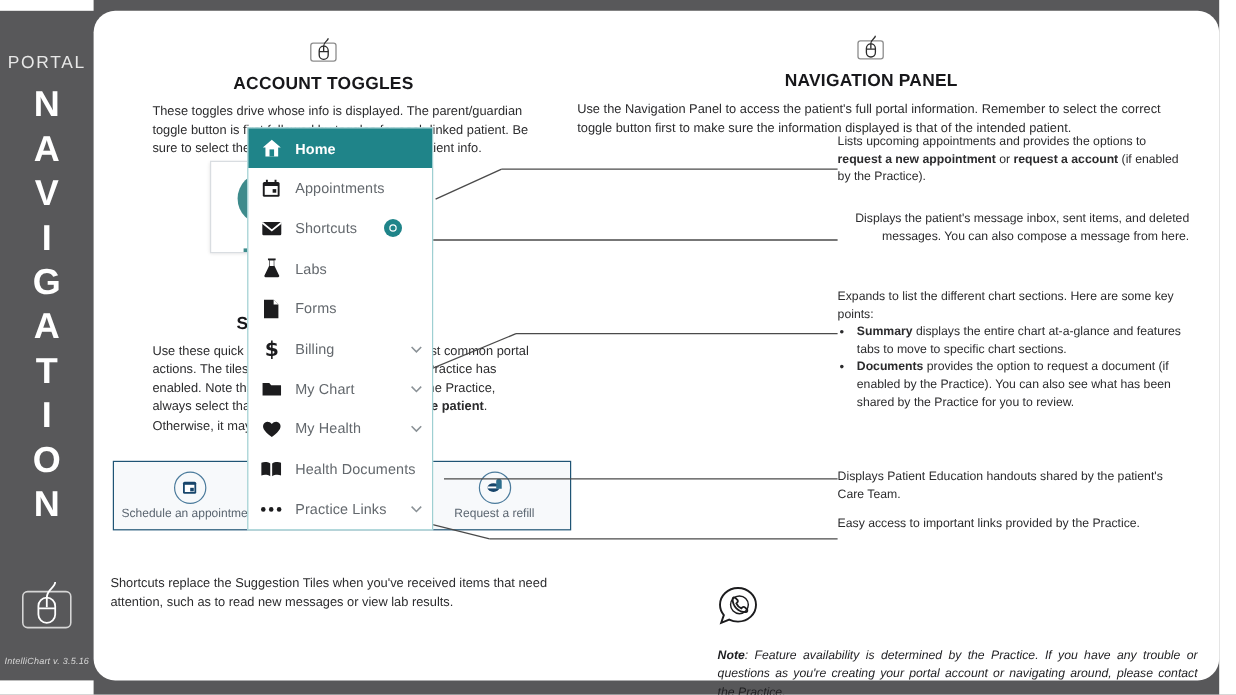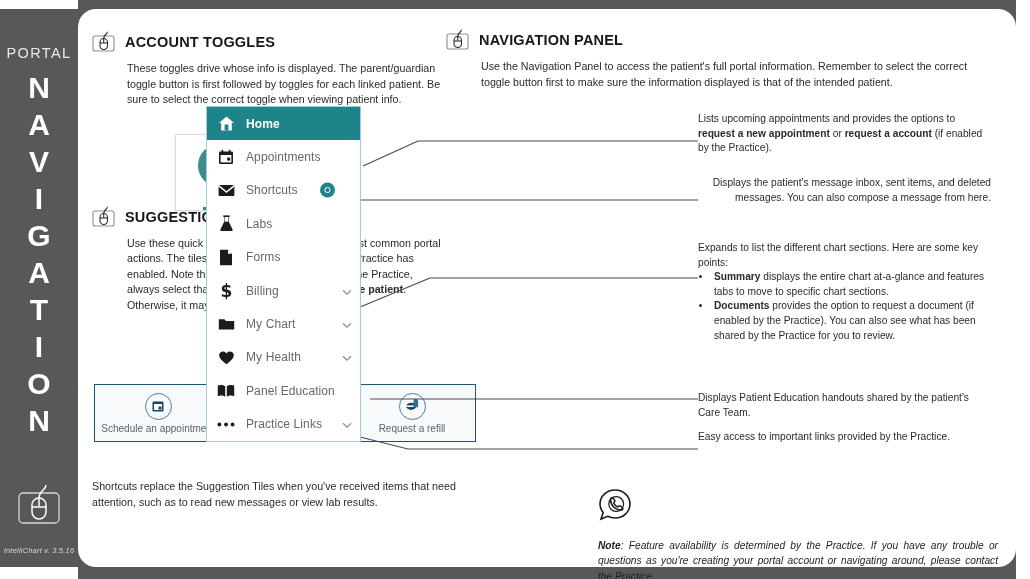--- a/index.html
+++ b/index.html
@@ -96,20 +96,21 @@
     width: 938px; height: 558px;
   }
 
   .col-left { position: absolute; left: 14px; top: 22px; width: 355px; }
   .col-right { position: absolute; left: 368px; top: 20px; width: 560px; }
 
   
   .sec-head {
     display: flex; align-items: center; gap: 9px;
     margin-bottom: 8px;
+    flex-direction: column;
   }
   .sec-head .title {
     font-size: 14.5px;
     font-weight: bold;
     letter-spacing: .2px;
     color: #17171a;
   }
   .mouse-badge {
     width: 24px; height: 22px;
     flex: 0 0 auto;
@@ -522,21 +523,21 @@
               <path d="M1 1.2 L5 5.2 L9 1.2" fill="none" stroke="#8a9196" stroke-width="1.3"></path>
             </svg></span>
         </div>
         <div class="nav-item">
           <span class="ic">
             <svg width="18" height="14" viewBox="0 0 18 14">
               <path d="M0.8 1.6 C3.2 0.6 6.2 0.9 8.2 2.2 v10.6 C6.2 11.5 3.2 11.2 0.8 12.2 Z" fill="#1c1c1e"></path>
               <path d="M17.2 1.6 C14.8 0.6 11.8 0.9 9.8 2.2 v10.6 C11.8 11.5 14.8 11.2 17.2 12.2 Z" fill="#1c1c1e"></path>
             </svg>
           </span>
-          <span class="lb">Panel Education</span>
+          <span class="lb">Health Documents</span>
         </div>
         <div class="nav-item">
           <span class="ic">
             <svg width="18" height="7" viewBox="0 0 18 7">
               <circle cx="2.4" cy="3.5" r="1.9" fill="#1c1c1e"></circle>
               <circle cx="9" cy="3.5" r="1.9" fill="#1c1c1e"></circle>
               <circle cx="15.6" cy="3.5" r="1.9" fill="#1c1c1e"></circle>
             </svg>
           </span>
           <span class="lb">Practice Links</span>

